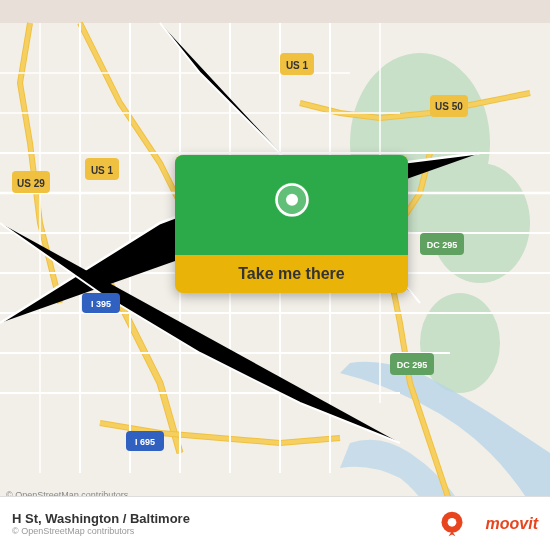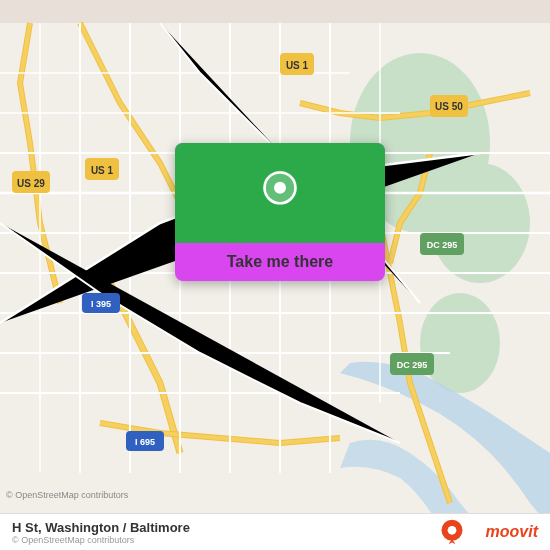--- a/index.html
+++ b/index.html
@@ -32,21 +32,21 @@
       position: absolute;
       bottom: 0;
       left: 0;
       right: 0;
       background: white;
       padding: 8px 12px;
       display: flex;
       align-items: center;
       justify-content: space-between;
       border-top: 1px solid #ddd;
-      height: 37px;
+      height: 54px;
     }
 
     .info-left {
       display: flex;
       flex-direction: column;
     }
 
     .location-text {
       font-size: 13px;
       font-weight: 600;
@@ -57,24 +57,24 @@
       font-size: 9px;
       color: #888;
       position: absolute;
       bottom: 50px;
       left: 6px;
     }
 
     
     .take-me-card {
       position: absolute;
-      top: 143px;
+      top: 155px;
       left: 175px;
-      width: 210px;
-      background: #d946ef;
+      width: 233px;
+      background: #eab308;
       border-radius: 8px;
       box-shadow: 0 3px 12px rgba(0,0,0,0.3);
       overflow: hidden;
     }
 
     .card-top {
       background: #2caa4a;
       height: 100px;
       display: flex;
       align-items: center;

